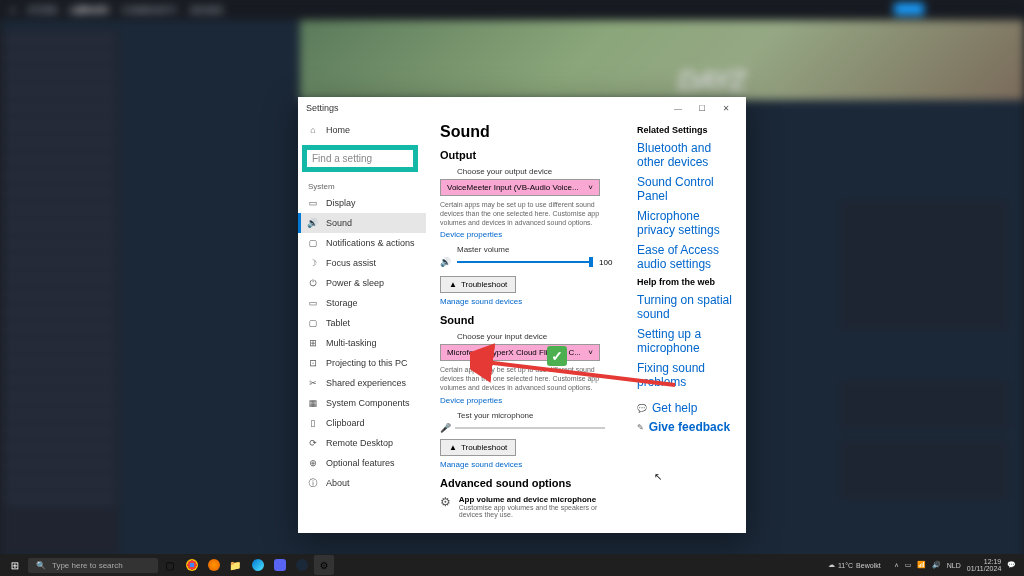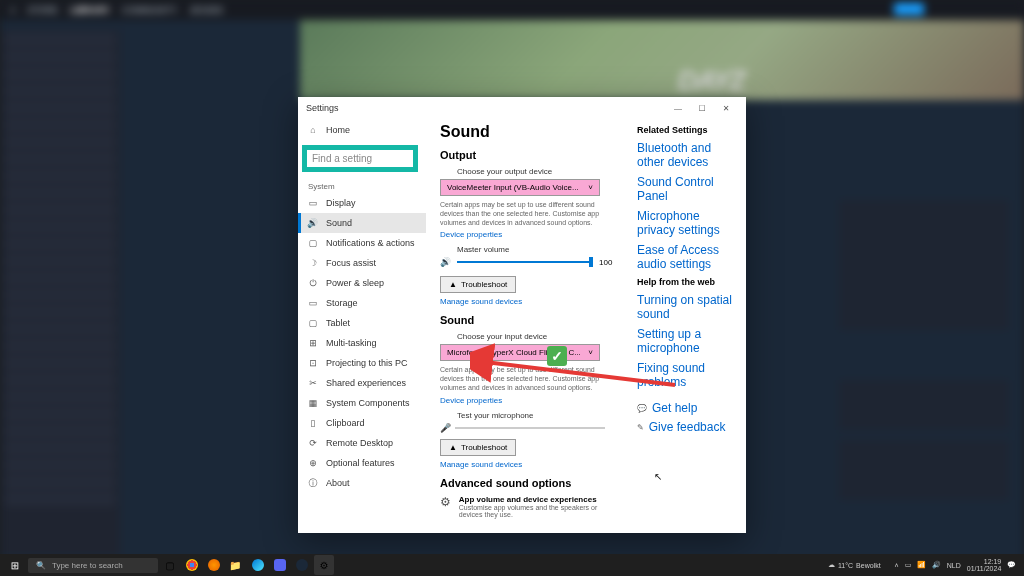--- a/index.html
+++ b/index.html
@@ -255,21 +255,21 @@
         <button class="ts-btn" style="margin-top:6px;">
             <span>▲</span>
             <span>Troubleshoot</span>
           </button>
         <a class="link">Manage sound devices</a>
 
         <h2>Advanced sound options</h2>
         <div class="adv-row">
           <span class="adv-icon">⚙</span>
           <div class="adv-text">
-            <div class="t">App volume and device experiences</div>
+            <div class="t">App volume and device microphone</div>
             <div class="d">Customise app volumes and the speakers or devices they use.</div>
           </div>
         </div>
       </div>
 
       <div class="side-col">
         <h3>Related Settings</h3>
         <a class="side-link">Bluetooth and other devices</a>
         <a class="side-link">Sound Control Panel</a>
         <a class="side-link">Microphone privacy settings</a>
@@ -279,21 +279,21 @@
         <a class="side-link">Turning on spatial sound</a>
         <a class="side-link">Setting up a microphone</a>
         <a class="side-link">Fixing sound problems</a>
 
         <div class="help-row" style="margin-top:12px;">
           <span class="help-icon">💬</span>
           <span class="side-link" style="margin:0;text-align:right;">Get help</span>
         </div>
         <div class="help-row">
           <span class="help-icon">✎</span>
-          <span class="side-link" style="margin:0;">Give feedback</span>
+          <span class="side-link" style="margin:0;font-weight:bold;">Give feedback</span>
         </div>
       </div>
     </div>
   </div>
 </div>
 
 <div class="checkmark">✓</div>
 <svg class="arrow" viewBox="0 0 210 50">
   <defs>
       <marker id="ah" markerWidth="10" markerHeight="10" refX="2" refY="5" orient="auto">

